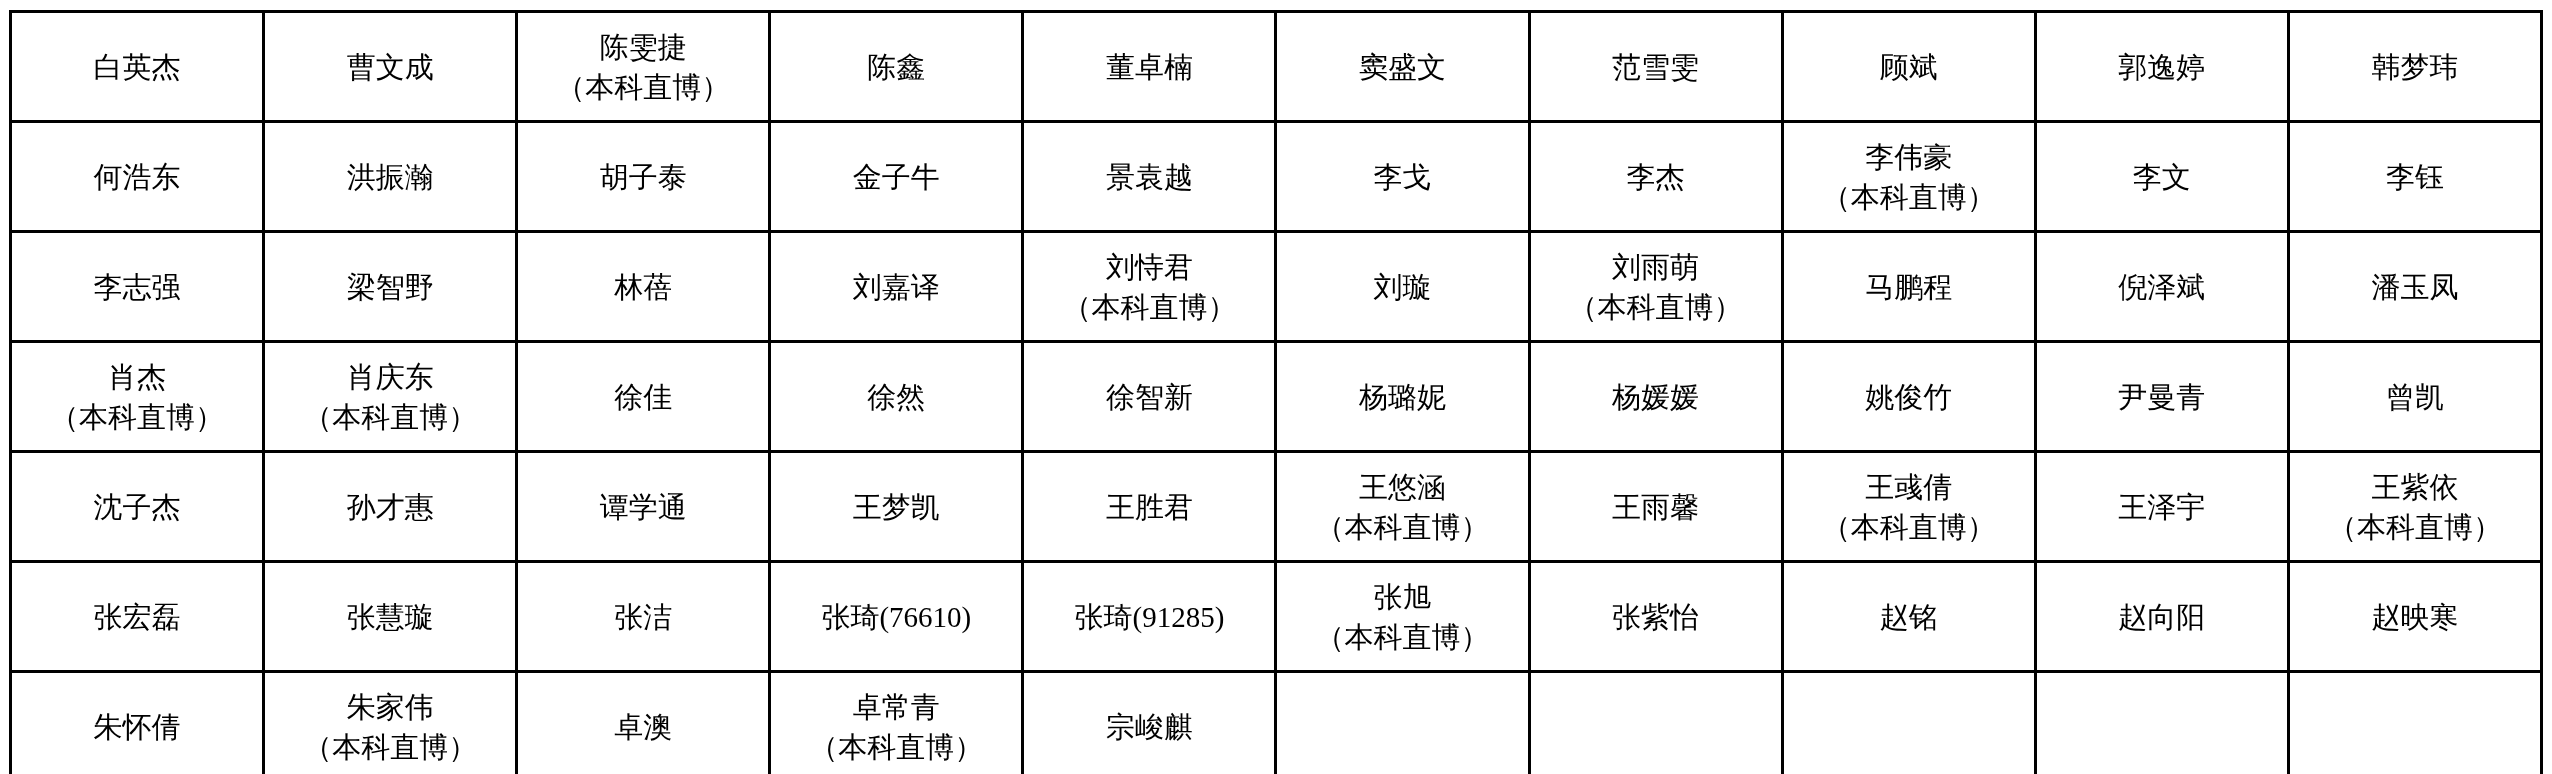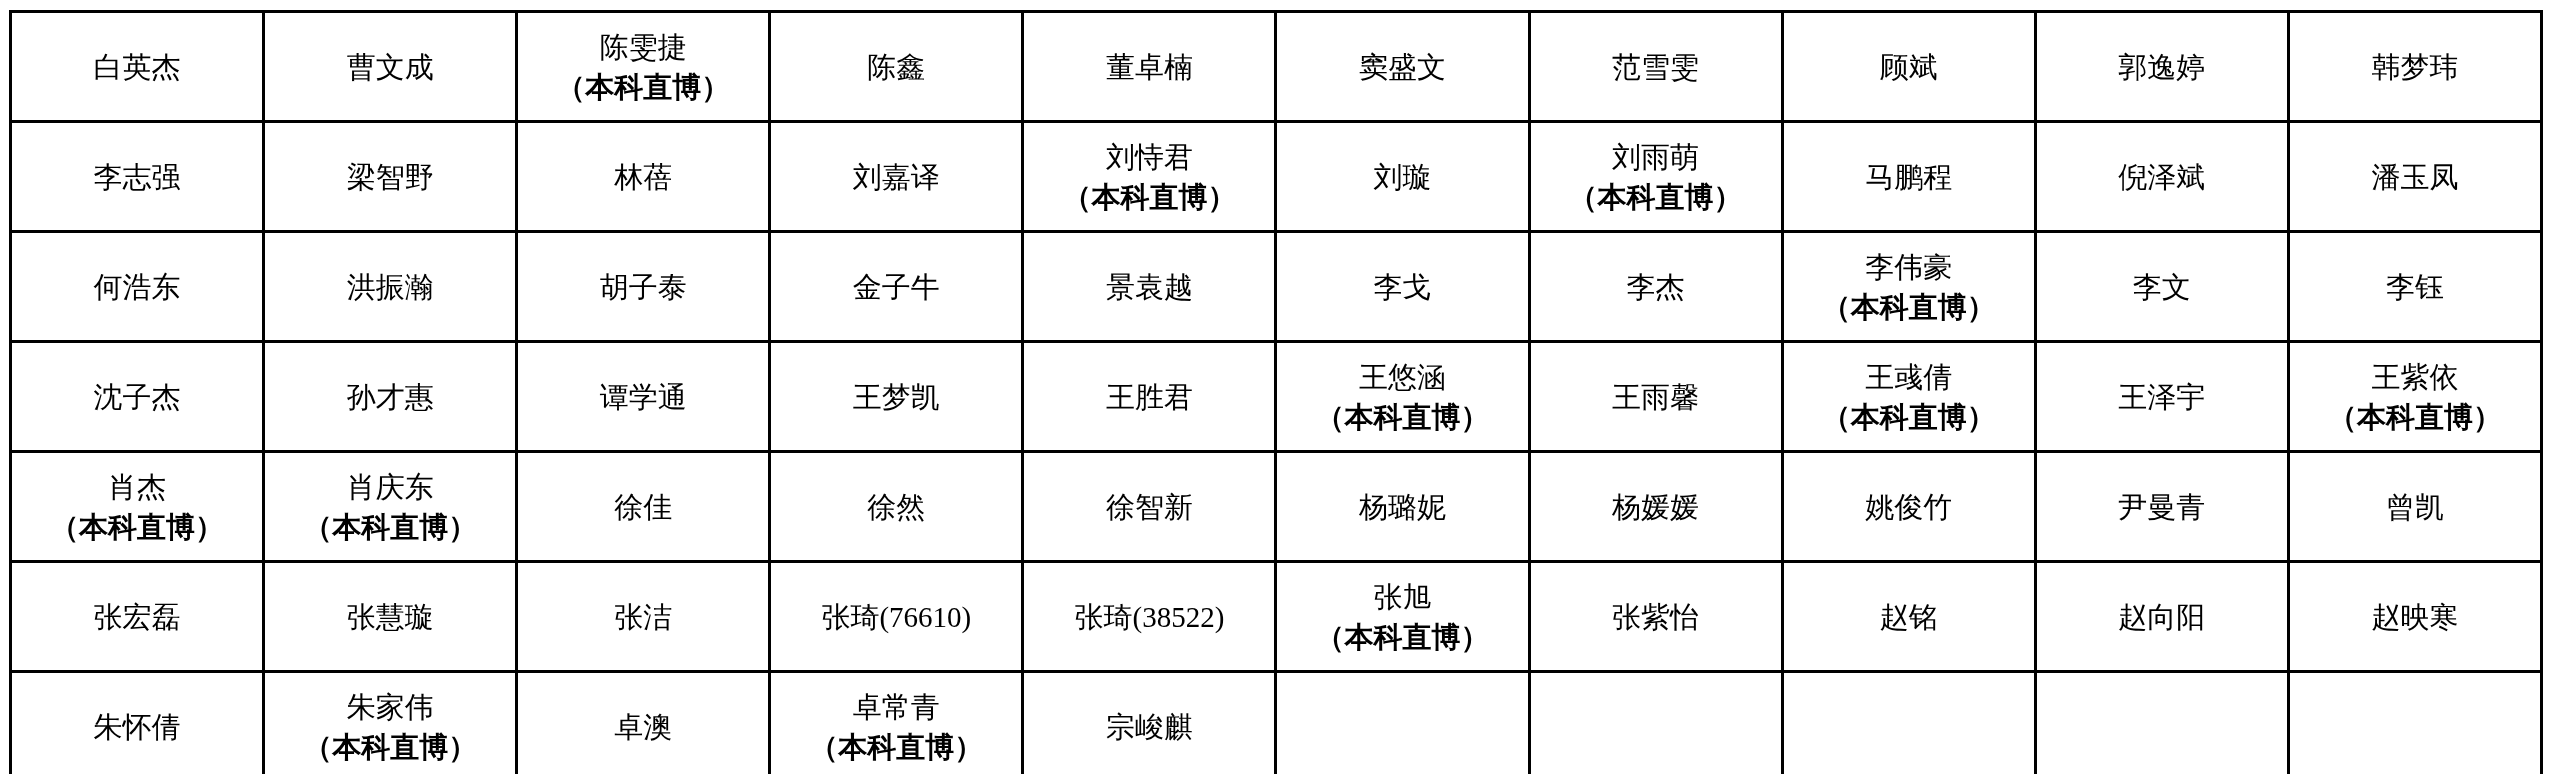--- a/index.html
+++ b/index.html
@@ -31,21 +31,20 @@
     font-size: 29px;
     line-height: 40px;
     height: 107px;
     background: #ffffff;
   }
   .person-name {
     white-space: nowrap;
   }
   .enrollment-note {
     white-space: nowrap;
-    font-weight: bold;
   }
 </style>
 </head>
 <body>
 
 <div class="table-wrap">
   <table class="roster">
     <tbody>
         <tr>
           <td>
@@ -75,20 +74,53 @@
           </td>
           <td>
             <div class="person-name">郭逸婷</div>
           </td>
           <td>
             <div class="person-name">韩梦玮</div>
           </td>
         </tr>
         <tr>
           <td>
+            <div class="person-name">何浩东</div>
+          </td>
+          <td>
+            <div class="person-name">洪振瀚</div>
+          </td>
+          <td>
+            <div class="person-name">胡子泰</div>
+          </td>
+          <td>
+            <div class="person-name">金子牛</div>
+          </td>
+          <td>
+            <div class="person-name">景袁越</div>
+          </td>
+          <td>
+            <div class="person-name">李戈</div>
+          </td>
+          <td>
+            <div class="person-name">李杰</div>
+          </td>
+          <td>
+            <div class="person-name">李伟豪</div>
+            <div class="enrollment-note">（本科直博）</div>
+          </td>
+          <td>
+            <div class="person-name">李文</div>
+          </td>
+          <td>
+            <div class="person-name">李钰</div>
+          </td>
+        </tr>
+        <tr>
+          <td>
             <div class="person-name">李志强</div>
           </td>
           <td>
             <div class="person-name">梁智野</div>
           </td>
           <td>
             <div class="person-name">林蓓</div>
           </td>
           <td>
             <div class="person-name">刘嘉译</div>
@@ -109,49 +141,50 @@
           </td>
           <td>
             <div class="person-name">倪泽斌</div>
           </td>
           <td>
             <div class="person-name">潘玉凤</div>
           </td>
         </tr>
         <tr>
           <td>
-            <div class="person-name">何浩东</div>
-          </td>
-          <td>
-            <div class="person-name">洪振瀚</div>
-          </td>
-          <td>
-            <div class="person-name">胡子泰</div>
-          </td>
-          <td>
-            <div class="person-name">金子牛</div>
-          </td>
-          <td>
-            <div class="person-name">景袁越</div>
-          </td>
-          <td>
-            <div class="person-name">李戈</div>
-          </td>
-          <td>
-            <div class="person-name">李杰</div>
-          </td>
-          <td>
-            <div class="person-name">李伟豪</div>
-            <div class="enrollment-note">（本科直博）</div>
-          </td>
-          <td>
-            <div class="person-name">李文</div>
-          </td>
-          <td>
-            <div class="person-name">李钰</div>
+            <div class="person-name">肖杰</div>
+            <div class="enrollment-note">（本科直博）</div>
+          </td>
+          <td>
+            <div class="person-name">肖庆东</div>
+            <div class="enrollment-note">（本科直博）</div>
+          </td>
+          <td>
+            <div class="person-name">徐佳</div>
+          </td>
+          <td>
+            <div class="person-name">徐然</div>
+          </td>
+          <td>
+            <div class="person-name">徐智新</div>
+          </td>
+          <td>
+            <div class="person-name">杨璐妮</div>
+          </td>
+          <td>
+            <div class="person-name">杨媛媛</div>
+          </td>
+          <td>
+            <div class="person-name">姚俊竹</div>
+          </td>
+          <td>
+            <div class="person-name">尹曼青</div>
+          </td>
+          <td>
+            <div class="person-name">曾凯</div>
           </td>
         </tr>
         <tr>
           <td>
             <div class="person-name">沈子杰</div>
           </td>
           <td>
             <div class="person-name">孙才惠</div>
           </td>
           <td>
@@ -177,67 +210,33 @@
           <td>
             <div class="person-name">王泽宇</div>
           </td>
           <td>
             <div class="person-name">王紫依</div>
             <div class="enrollment-note">（本科直博）</div>
           </td>
         </tr>
         <tr>
           <td>
-            <div class="person-name">肖杰</div>
-            <div class="enrollment-note">（本科直博）</div>
-          </td>
-          <td>
-            <div class="person-name">肖庆东</div>
-            <div class="enrollment-note">（本科直博）</div>
-          </td>
-          <td>
-            <div class="person-name">徐佳</div>
-          </td>
-          <td>
-            <div class="person-name">徐然</div>
-          </td>
-          <td>
-            <div class="person-name">徐智新</div>
-          </td>
-          <td>
-            <div class="person-name">杨璐妮</div>
-          </td>
-          <td>
-            <div class="person-name">杨媛媛</div>
-          </td>
-          <td>
-            <div class="person-name">姚俊竹</div>
-          </td>
-          <td>
-            <div class="person-name">尹曼青</div>
-          </td>
-          <td>
-            <div class="person-name">曾凯</div>
-          </td>
-        </tr>
-        <tr>
-          <td>
             <div class="person-name">张宏磊</div>
           </td>
           <td>
             <div class="person-name">张慧璇</div>
           </td>
           <td>
             <div class="person-name">张洁</div>
           </td>
           <td>
             <div class="person-name">张琦(76610)</div>
           </td>
           <td>
-            <div class="person-name">张琦(38522)</div>
+            <div class="person-name">张琦(91285)</div>
           </td>
           <td>
             <div class="person-name">张旭</div>
             <div class="enrollment-note">（本科直博）</div>
           </td>
           <td>
             <div class="person-name">张紫怡</div>
           </td>
           <td>
             <div class="person-name">赵铭</div>

